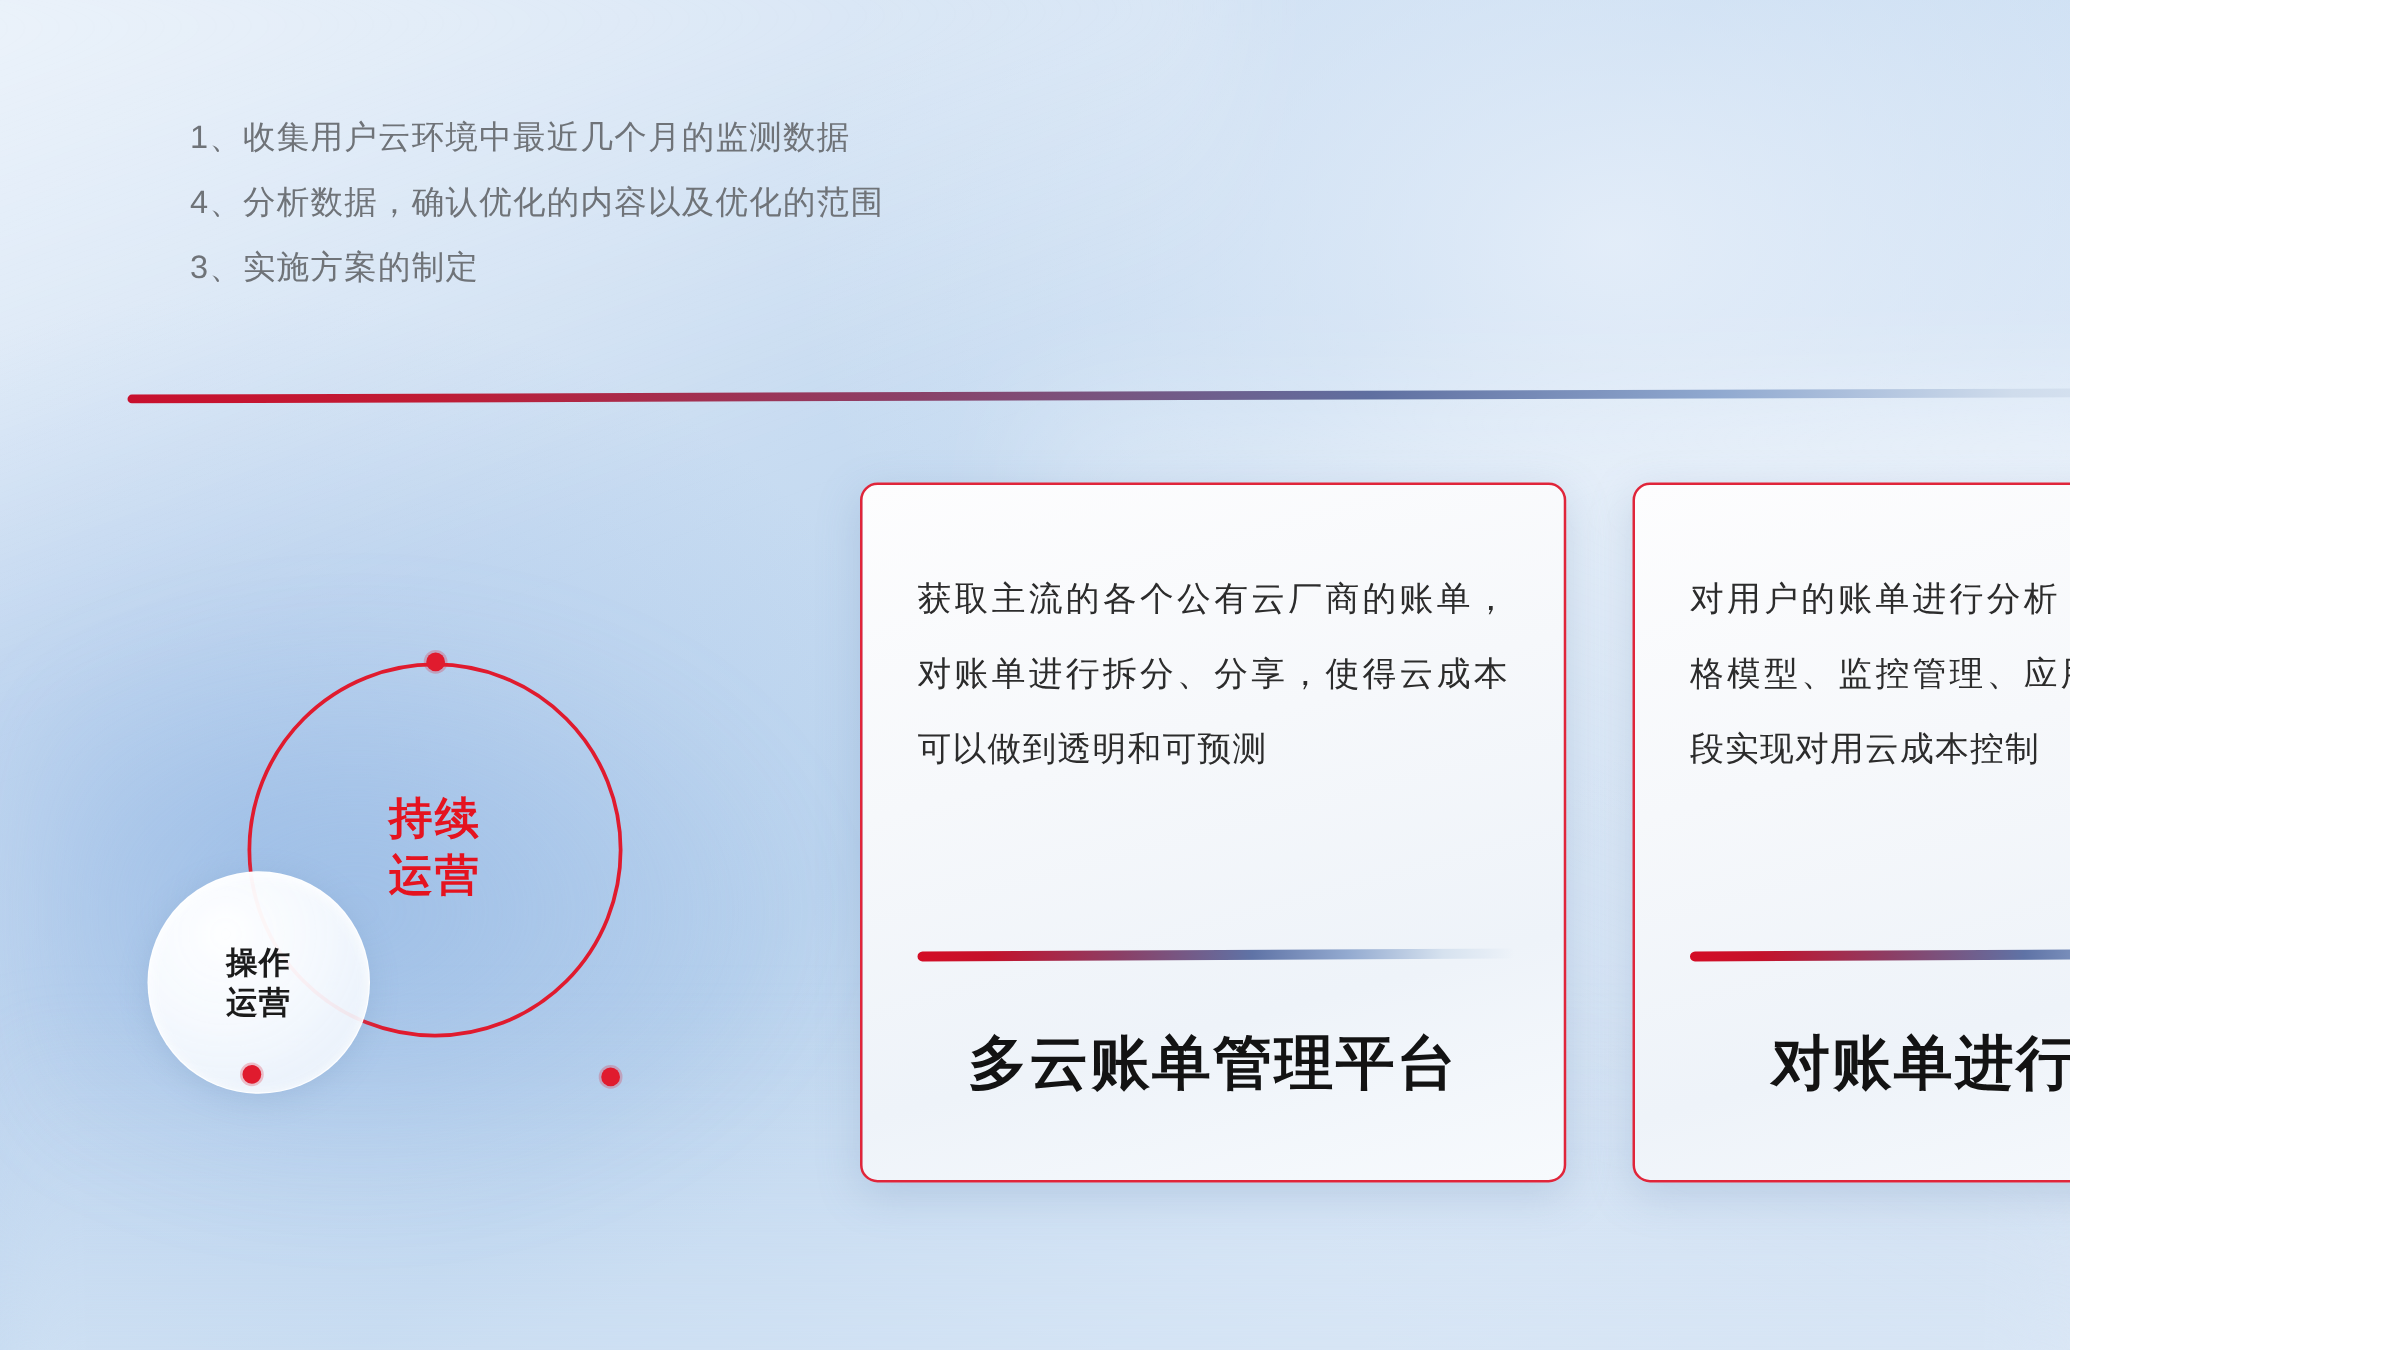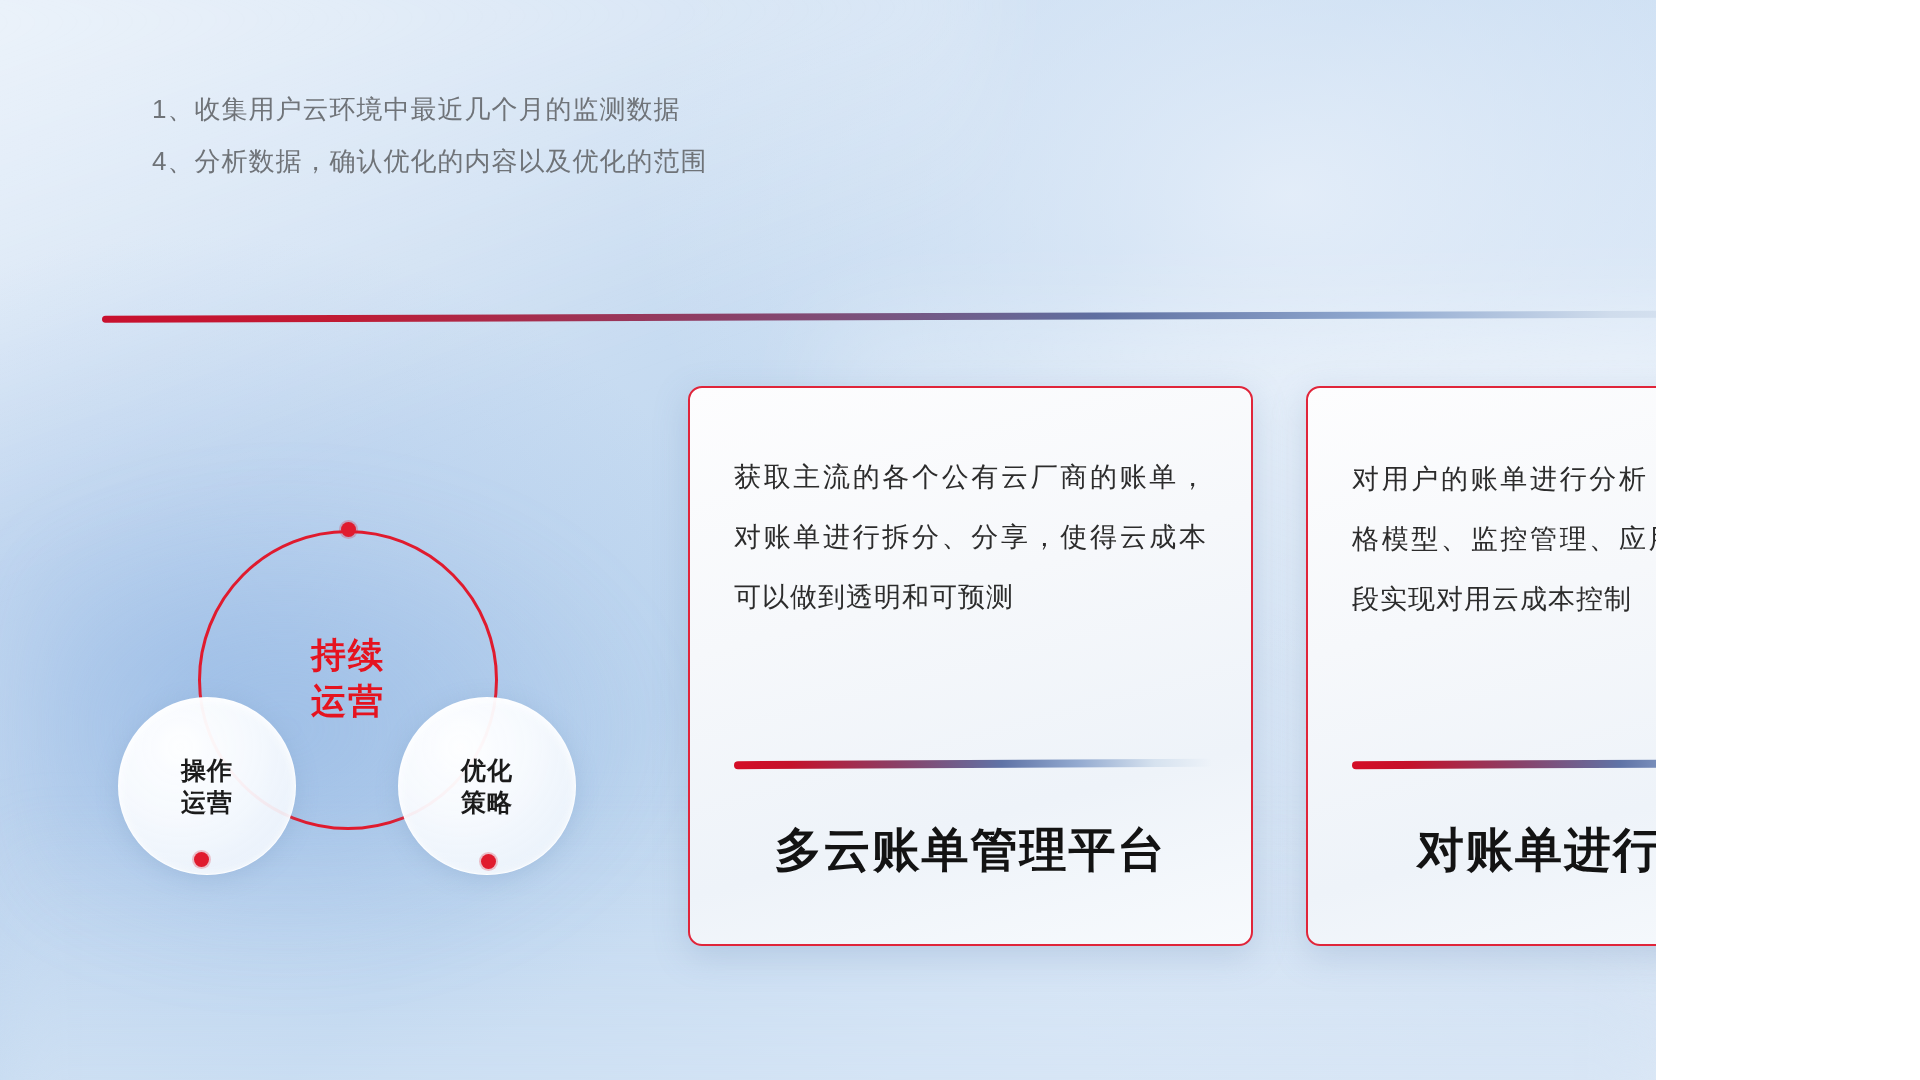--- a/index.html
+++ b/index.html
@@ -101,21 +101,21 @@
   
   .card {
     position:absolute; top:386px; width:565px; height:560px;
     border-radius:14px;
     background:linear-gradient(165deg, #fdfdfe 0%, #f6f8fb 38%, #eef3f9 72%, #f7fafd 100%);
     border:2px solid #e0253a;
     box-shadow:0 10px 34px rgba(110,140,180,0.26);
     padding:62px 44px 0 44px;
     overflow:hidden;
   }
-  #card-1 { left:688px;font-family:Liberation Mono, monospace; }
+  #card-1 { left:688px; }
   #card-2 { left:1306px; }
   .card-body {
     font-size:27px; color:#2c2c2c; line-height:2.22; letter-spacing:1px;
     text-align:justify; text-justify:inter-ideograph;
   }
   .card-divider {
     position:absolute; left:44px; bottom:176px; width:478px; height:8px;
     border-radius:4px;
     background:linear-gradient(90deg,#d40d26 0%, #c4122b 12%, #8b3f66 34%, #5f73a6 56%, #93aad0 72%, #d6e2ef 88%, rgba(245,249,252,0) 100%);
     transform:skewY(-0.3deg);
@@ -132,40 +132,36 @@
 <div id="slide">
 
   <div class="sweep sweep1"></div>
   <div class="sweep sweep2"></div>
   <div class="sweep sweep3"></div>
   <div class="sweep sweep4"></div>
 
   <div id="bullets-left">
     <div class="bullet-line">1、收集用户云环境中最近几个月的监测数据</div>
     <div class="bullet-line">4、分析数据，确认优化的内容以及优化的范围</div>
+    <div class="bullet-line">3、实施方案的制定</div>
   </div>
 
 
   <div id="top-divider"></div>
 
   <div id="circle-diagram">
     <div class="ring" id="ring-main"></div>
 
 
     <div class="bubble" id="bubble-left">
       <div class="bubble-label">
         <span>操作</span><br><span>运营</span>
       </div>
     </div>
 
-    <div class="bubble" id="bubble-right">
-      <div class="bubble-label">
-        <span>优化</span><br><span>策略</span>
-      </div>
-    </div>
 
     <div class="node-dot" id="dot-top"></div>
     <div class="node-dot" id="dot-left"></div>
     <div class="node-dot" id="dot-right"></div>
 
     <div id="center-label">
       <span>持续</span><br><span>运营</span>
     </div>
   </div>
 

